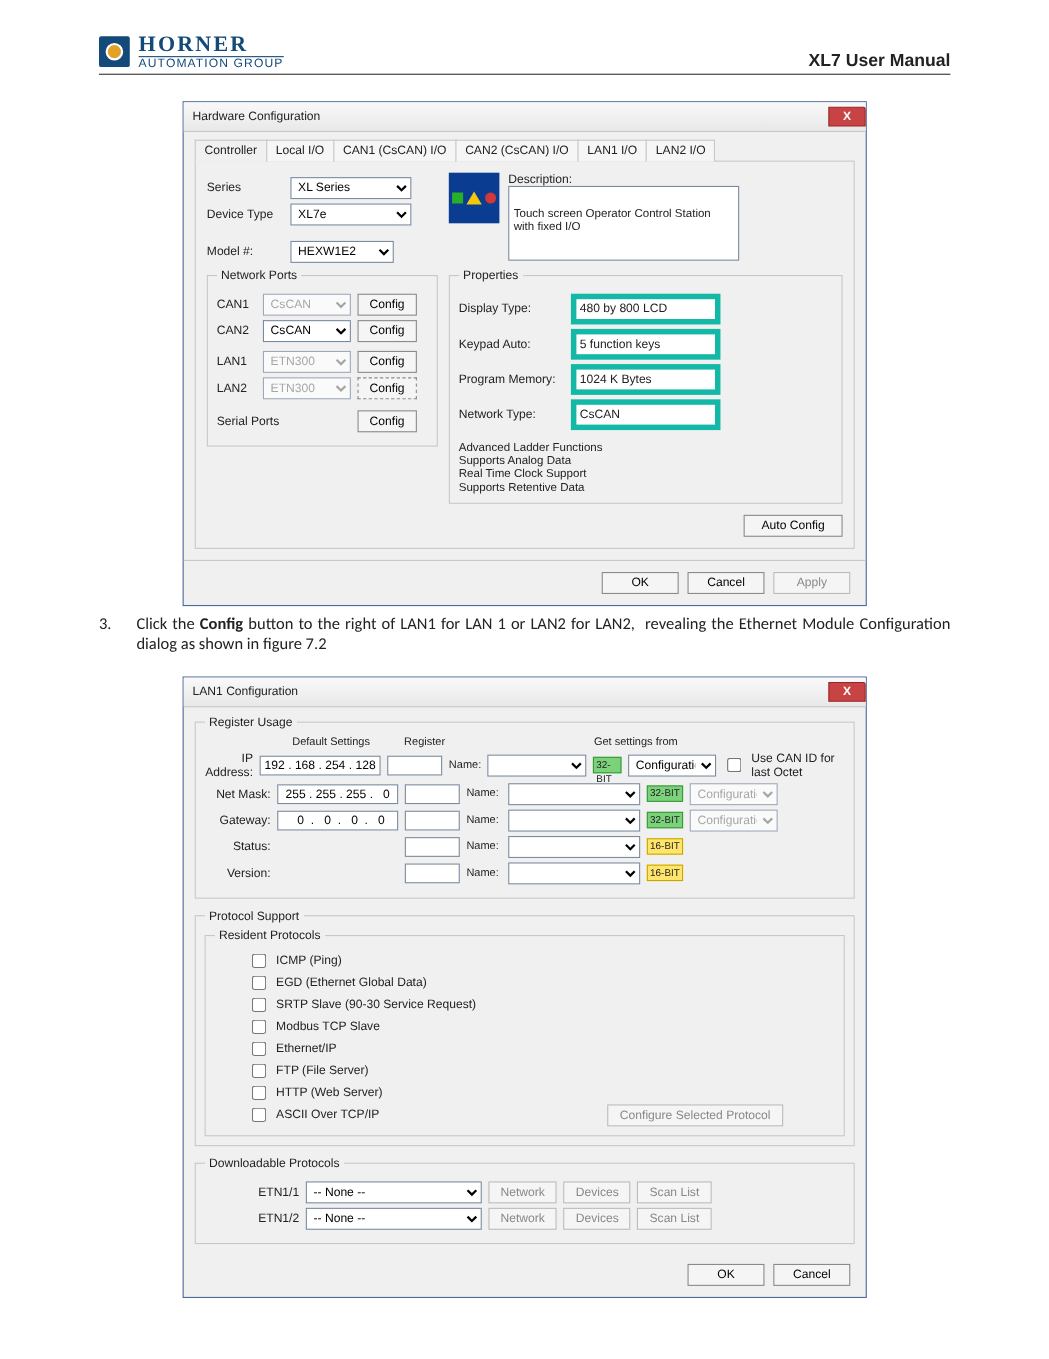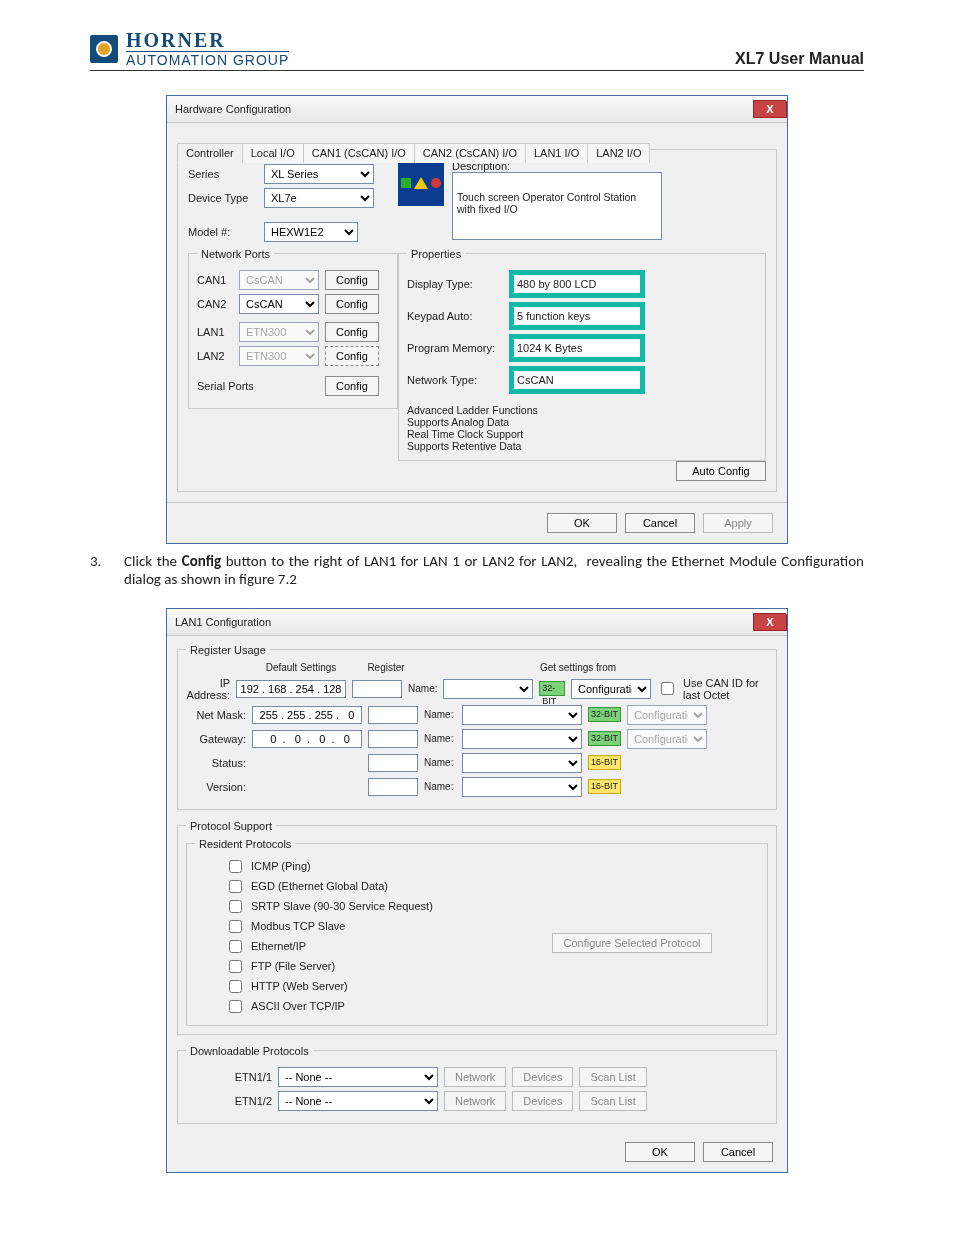--- a/index.html
+++ b/index.html
@@ -47,21 +47,21 @@
   }
   .logo-text { line-height: 1.05; }
   .logo-text .big {
     font-family: Georgia, serif;
     font-size: 20px;
     letter-spacing: 2px;
     color: #144a7a;
     font-weight: bold;
   }
   .logo-text .small {
-    font-size: 14px;
+    font-size: 11px;
     letter-spacing: 1px;
     color: #144a7a;
     border-top: 1px solid #144a7a;
     padding-top: 1px;
   }
   .manual-title {
     font-weight: bold;
     font-size: 16px;
   }
   .dialog {
@@ -100,34 +100,34 @@
     gap: 0;
     font-size: 11px;
   }
   .tab {
     padding: 3px 8px;
     border: 1px solid #c8c8c8;
     border-bottom: none;
     background: #f6f6f6;
     margin-right: -1px;
     position: relative;
-    top: 14px;
+    top: 1px;
     cursor: pointer;
   }
   .tab.active {
     background: #f0f0f0;
     border-bottom: 1px solid #f0f0f0;
   }
   .bodyarea {
     border: 1px solid #c8c8c8;
     margin: 0 10px 10px 10px;
     padding: 10px;
     background: #f0f0f0;
     display: flex;
-    gap: 0;
+    gap: 10px;
     flex-wrap: wrap;
   }
   fieldset {
     border: 1px solid #c8c8c8;
     padding: 6px 8px 8px 8px;
     margin: 0;
   }
   legend { padding: 0 4px; font-size: 11px; }
   .row { display: flex; align-items: center; gap: 6px; margin: 4px 0; }
   .lbl { width: 70px; text-align: left; }
@@ -454,21 +454,21 @@
                 </label>
               <label class="chk">
                   <input type="checkbox" style="">
                   <span>HTTP (Web Server)</span>
                 </label>
               <label class="chk">
                   <input type="checkbox" style="">
                   <span>ASCII Over TCP/IP</span>
                 </label>
             </div>
-            <div style="flex:1;display:flex;align-items:center;justify-content:center;padding-top:14px">
+            <div style="flex:1;display:flex;align-items:flex-end;justify-content:center;padding-top:14px">
               <button class="btn disabled" style="width:160px">Configure Selected Protocol</button>
             </div>
           </div>
         </fieldset>
       </fieldset>
 
       <fieldset style="margin-top:10px">
         <legend>Downloadable Protocols</legend>
         <div class="row" style="padding-left:40px">
           <span style="width:46px;text-align:right">ETN1/1</span>

